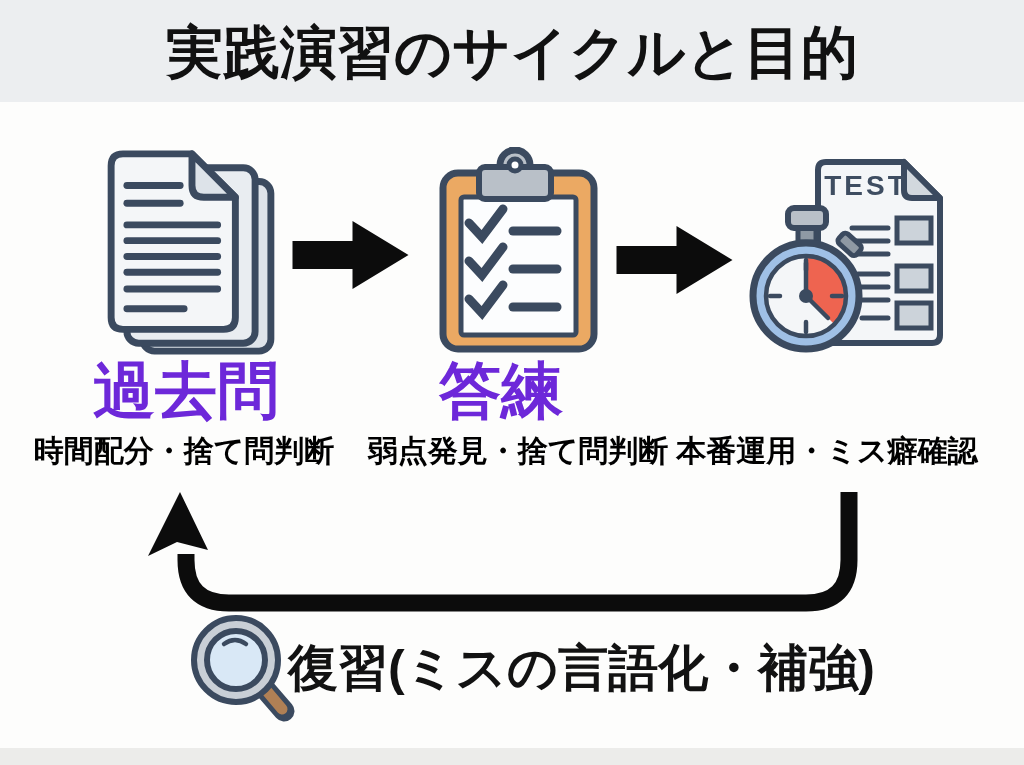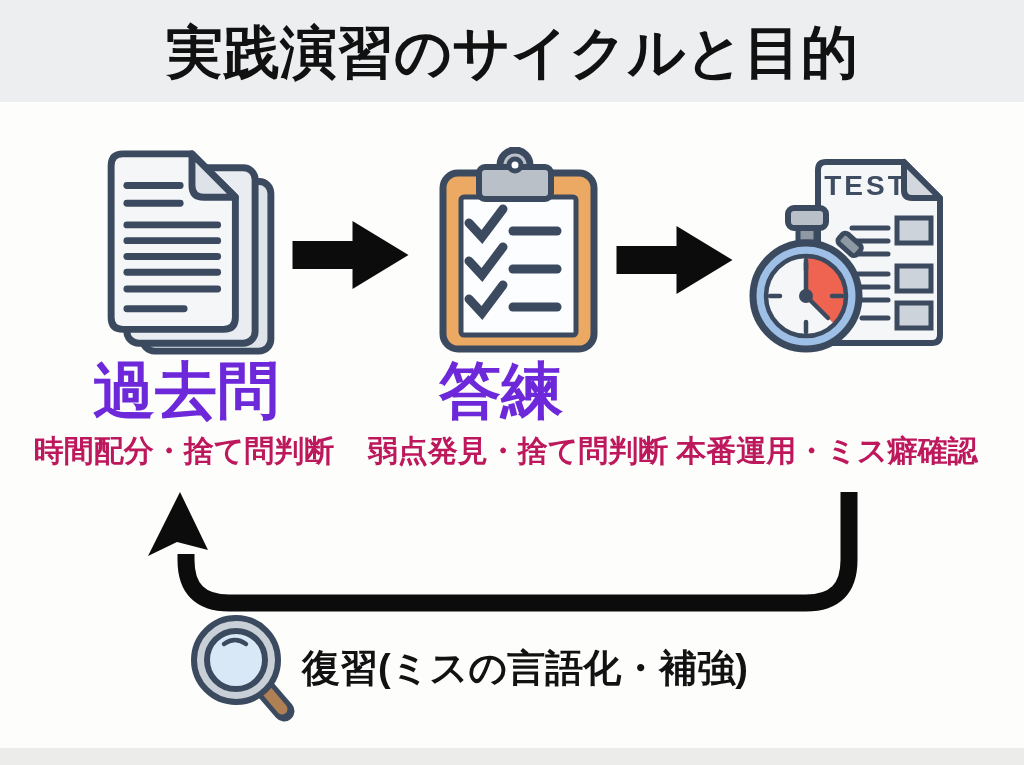--- a/index.html
+++ b/index.html
@@ -18,25 +18,25 @@
     font-size:57px;font-weight:900;letter-spacing:0px;color:#111;
     padding-top:4px;white-space:nowrap;
   }
   .icon-abs{position:absolute;}
   .step-label{
     position:absolute;top:356px;height:70px;line-height:70px;width:300px;
     text-align:center;font-size:62px;font-weight:900;color:#6d28d9;white-space:nowrap;
   }
   .step-sub{
     position:absolute;top:431px;height:40px;line-height:40px;width:330px;
-    text-align:center;font-size:30px;font-weight:800;color:#be185d;white-space:nowrap;
+    text-align:center;font-size:30px;font-weight:800;color:#000000;white-space:nowrap;
   }
   .loop-caption{
     position:absolute;left:288px;top:636px;width:474px;height:64px;line-height:64px;
-    text-align:center;font-size:38px;font-weight:900;color:#121212;white-space:nowrap;
+    text-align:center;font-size:50px;font-weight:900;color:#121212;white-space:nowrap;
   }
   .bottom-strip{
     position:absolute;left:0;top:748px;width:1024px;height:17px;background:#ececea;
   }
   svg{display:block;}
 </style>
 </head>
 <body>
 
 <div class="canvas">

